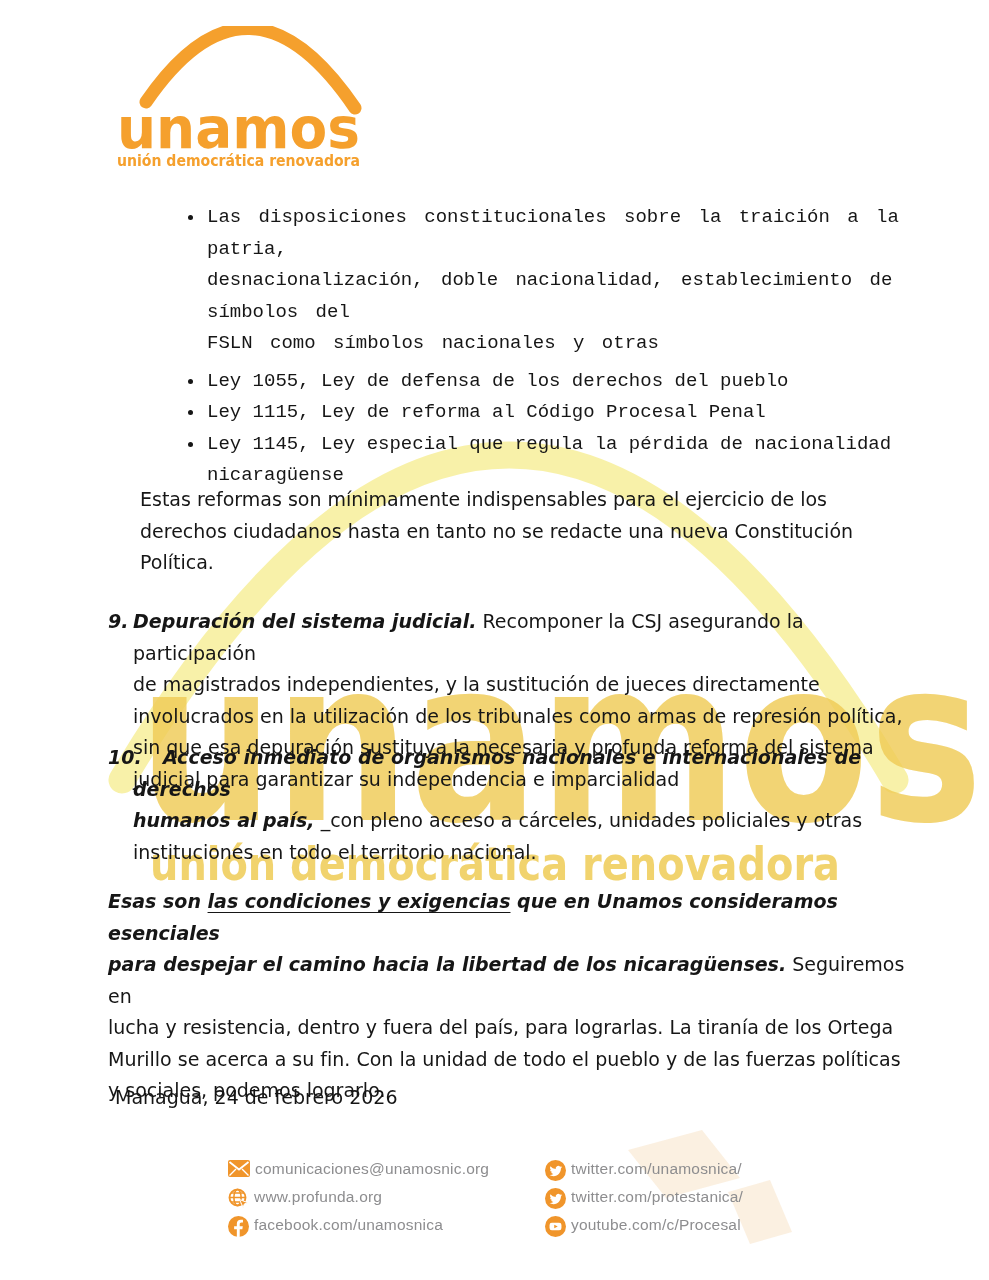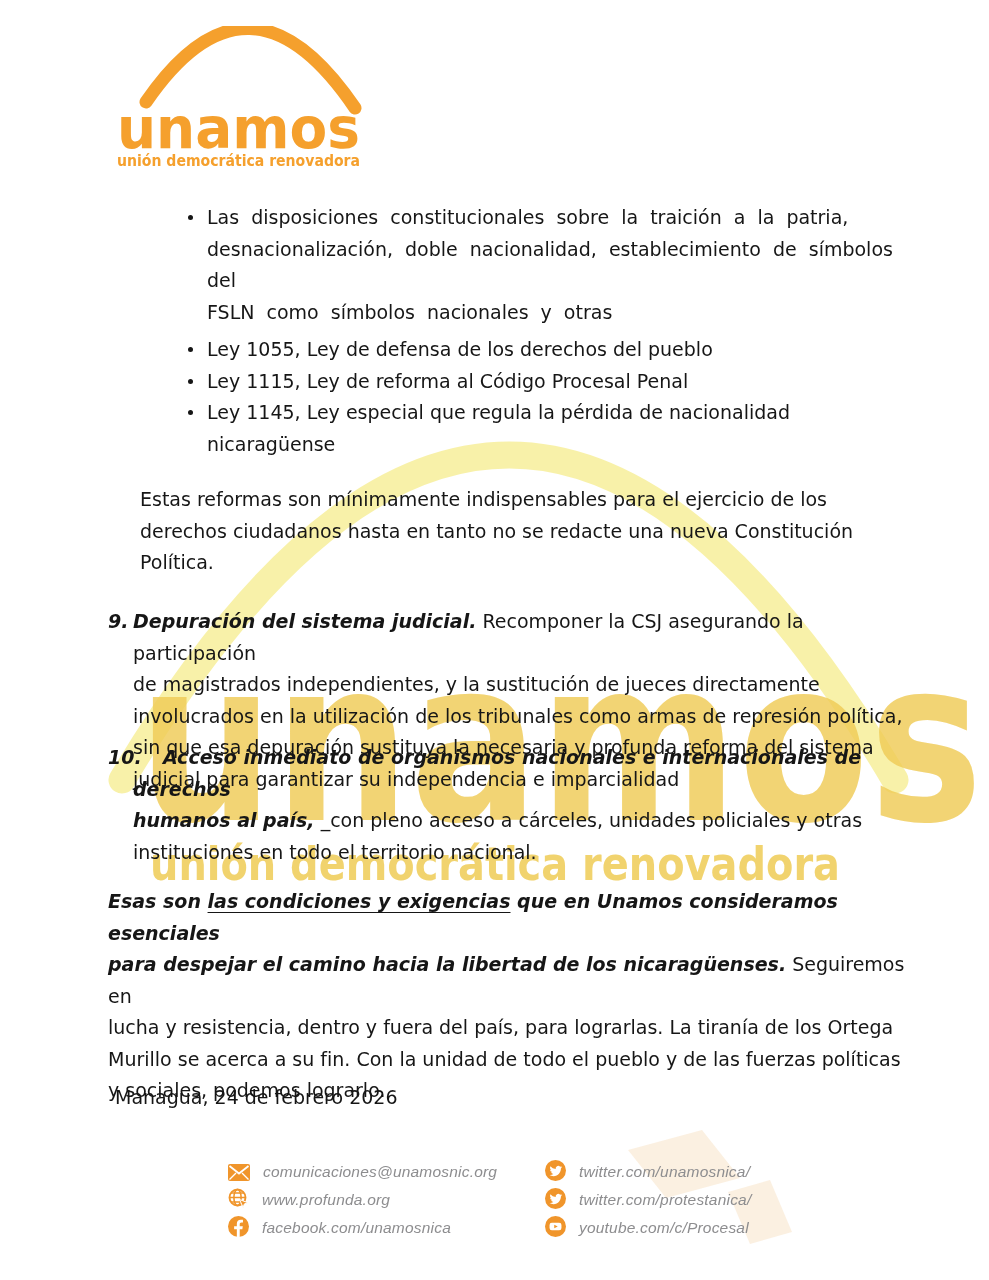--- a/index.html
+++ b/index.html
@@ -35,21 +35,21 @@
   .logo-arc{stroke:var(--brand-orange);stroke-width:13;fill:none;stroke-linecap:round;}
   .logo-title{font-family:"DejaVu Sans",sans-serif;font-weight:700;fill:var(--brand-orange);}
   .logo-sub{font-family:"DejaVu Sans",sans-serif;font-weight:700;fill:var(--brand-orange);}
   
   .doc{
     position:absolute;left:108px;top:0;width:862px;z-index:1;
     font-size:19px;line-height:31.5px;
   }
   .doc p, .doc li, .doc .content{white-space:pre-line;}
   .bullets{position:absolute;top:202px;left:0;width:800px;list-style:none;}
-  .bullets li{position:relative;padding-left:99px;}
+  .bullets li{position:relative;padding-left:99px;font-family:Liberation Mono, monospace;}
   .bullets li::before{
     content:"";position:absolute;left:80px;top:13px;
     width:5px;height:5px;border-radius:50%;background:var(--body-text);
   }
   .bullets li.b-first{margin-bottom:6px;word-spacing:6px;}
   .para-reforms{position:absolute;top:484px;left:20px;width:800px;margin-left:12px;}
   .numbered{position:absolute;left:0;width:820px;}
   .numbered .num{position:absolute;left:0;top:0;font-weight:700;font-style:italic;}
   .numbered .content{margin-left:25px;}
   .item9{top:606px;}
@@ -62,21 +62,21 @@
   .biu{font-weight:700;font-style:italic;text-decoration:underline;text-underline-offset:4px;}
   
   .footer{
     position:absolute;left:228px;top:1160px;z-index:2;
     display:flex;align-items:flex-start;
     font-family:"Liberation Sans",sans-serif;
     font-size:15.5px;color:var(--footer-gray);letter-spacing:.2px;
   }
   .fcol{display:flex;flex-direction:column;gap:7px;}
   .fcol-left{width:317px;}
-  .frow{display:flex;align-items:flex-end;gap:13px;height:21px;font-style:italic;}
+  .frow{display:flex;align-items:flex-start;gap:5px;height:21px;}
   .frow svg{flex:0 0 auto;display:block;}
 </style>
 </head>
 <body>
 
 <div class="page">
 
   <svg class="watermark" viewBox="0 0 989 1280" aria-hidden="true">
     <path class="wm-arc" d="M 122 780 Q 510 130 895 780"></path>
     <text class="wm-title" x="138" y="820" font-size="225" textLength="845" lengthAdjust="spacingAndGlyphs">unamos</text>

